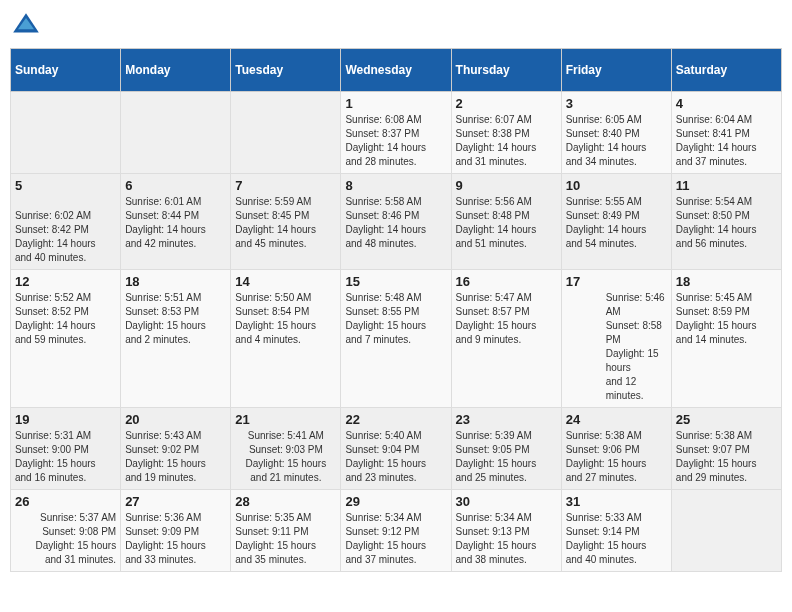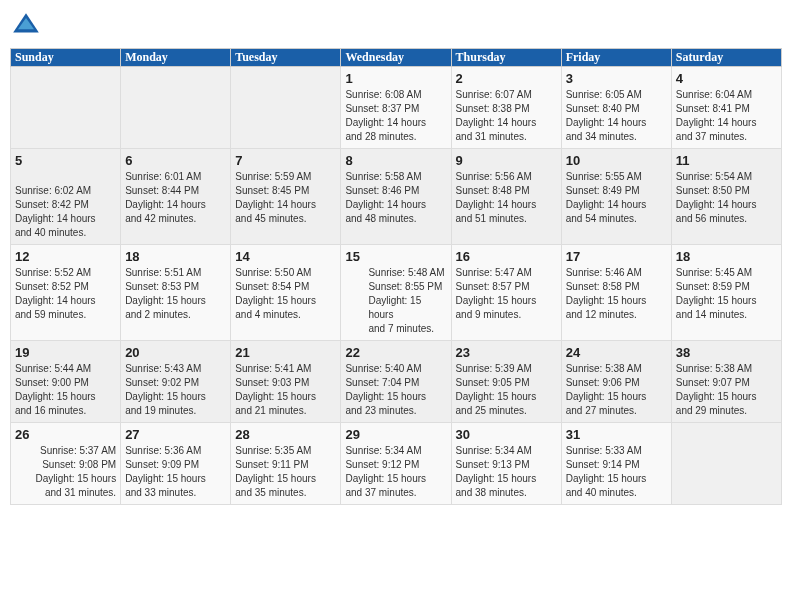--- a/index.html
+++ b/index.html
@@ -55,26 +55,25 @@
     table {
       width: 100%;
       border-collapse: collapse;
       font-size: 11px;
     }
     thead tr {
       background: #1a5fa8;
       color: #fff;
     }
     thead th {
-      padding: 1px 4px;
+      padding: 14px 4px;
       text-align: left;
       font-size: 12px;
       font-weight: bold;
       border: 1px solid #ccc;
-      font-family: Liberation Serif, serif;
     }
     tbody td {
       vertical-align: top;
       border: 1px solid #ddd;
       padding: 4px;
       width: 14.28%;
       min-height: 80px;
     }
     tbody tr:nth-child(odd) td {
       background: #f9f9f9;
@@ -231,92 +230,92 @@
         </td>
         <td>
           <div class="day-number">14</div>
           <div class="day-info" style="white-space: pre-line;">Sunrise: 5:50 AM
 Sunset: 8:54 PM
 Daylight: 15 hours
 and 4 minutes.</div>
         </td>
         <td>
           <div class="day-number">15</div>
-          <div class="day-info" style="white-space: pre-line; margin-left: 23px;">Sunrise: 5:48 AM
+          <div class="day-info" style="white-space: pre-line;">Sunrise: 5:48 AM
 Sunset: 8:55 PM
 Daylight: 15 hours
 and 7 minutes.</div>
         </td>
         <td>
           <div class="day-number">16</div>
           <div class="day-info" style="white-space: pre-line;">Sunrise: 5:47 AM
 Sunset: 8:57 PM
 Daylight: 15 hours
 and 9 minutes.</div>
         </td>
         <td>
           <div class="day-number">17</div>
-          <div class="day-info" style="white-space: pre-line;">Sunrise: 5:46 AM
+          <div class="day-info" style="white-space: pre-line; margin-left: 40px;">Sunrise: 5:46 AM
 Sunset: 8:58 PM
 Daylight: 15 hours
 and 12 minutes.</div>
         </td>
         <td>
           <div class="day-number">18</div>
           <div class="day-info" style="white-space: pre-line;">Sunrise: 5:45 AM
 Sunset: 8:59 PM
 Daylight: 15 hours
 and 14 minutes.</div>
         </td>
       </tr>
       <tr>
         <td>
           <div class="day-number">19</div>
-          <div class="day-info" style="white-space: pre-line;">Sunrise: 5:44 AM
+          <div class="day-info" style="white-space: pre-line;">Sunrise: 5:31 AM
 Sunset: 9:00 PM
 Daylight: 15 hours
 and 16 minutes.</div>
         </td>
         <td>
           <div class="day-number">20</div>
           <div class="day-info" style="white-space: pre-line;">Sunrise: 5:43 AM
 Sunset: 9:02 PM
 Daylight: 15 hours
 and 19 minutes.</div>
         </td>
         <td>
           <div class="day-number">21</div>
-          <div class="day-info" style="white-space: pre-line;">Sunrise: 5:41 AM
+          <div class="day-info" style="white-space: pre-line; text-align: center;">Sunrise: 5:41 AM
 Sunset: 9:03 PM
 Daylight: 15 hours
 and 21 minutes.</div>
         </td>
         <td>
           <div class="day-number">22</div>
           <div class="day-info" style="white-space: pre-line;">Sunrise: 5:40 AM
-Sunset: 7:04 PM
+Sunset: 9:04 PM
 Daylight: 15 hours
 and 23 minutes.</div>
         </td>
         <td>
           <div class="day-number">23</div>
           <div class="day-info" style="white-space: pre-line;">Sunrise: 5:39 AM
 Sunset: 9:05 PM
 Daylight: 15 hours
 and 25 minutes.</div>
         </td>
         <td>
           <div class="day-number">24</div>
           <div class="day-info" style="white-space: pre-line;">Sunrise: 5:38 AM
 Sunset: 9:06 PM
 Daylight: 15 hours
 and 27 minutes.</div>
         </td>
         <td>
-          <div class="day-number">38</div>
+          <div class="day-number">25</div>
           <div class="day-info" style="white-space: pre-line;">Sunrise: 5:38 AM
 Sunset: 9:07 PM
 Daylight: 15 hours
 and 29 minutes.</div>
         </td>
       </tr>
       <tr>
         <td>
           <div class="day-number">26</div>
           <div class="day-info" style="white-space: pre-line; text-align: right;">Sunrise: 5:37 AM

